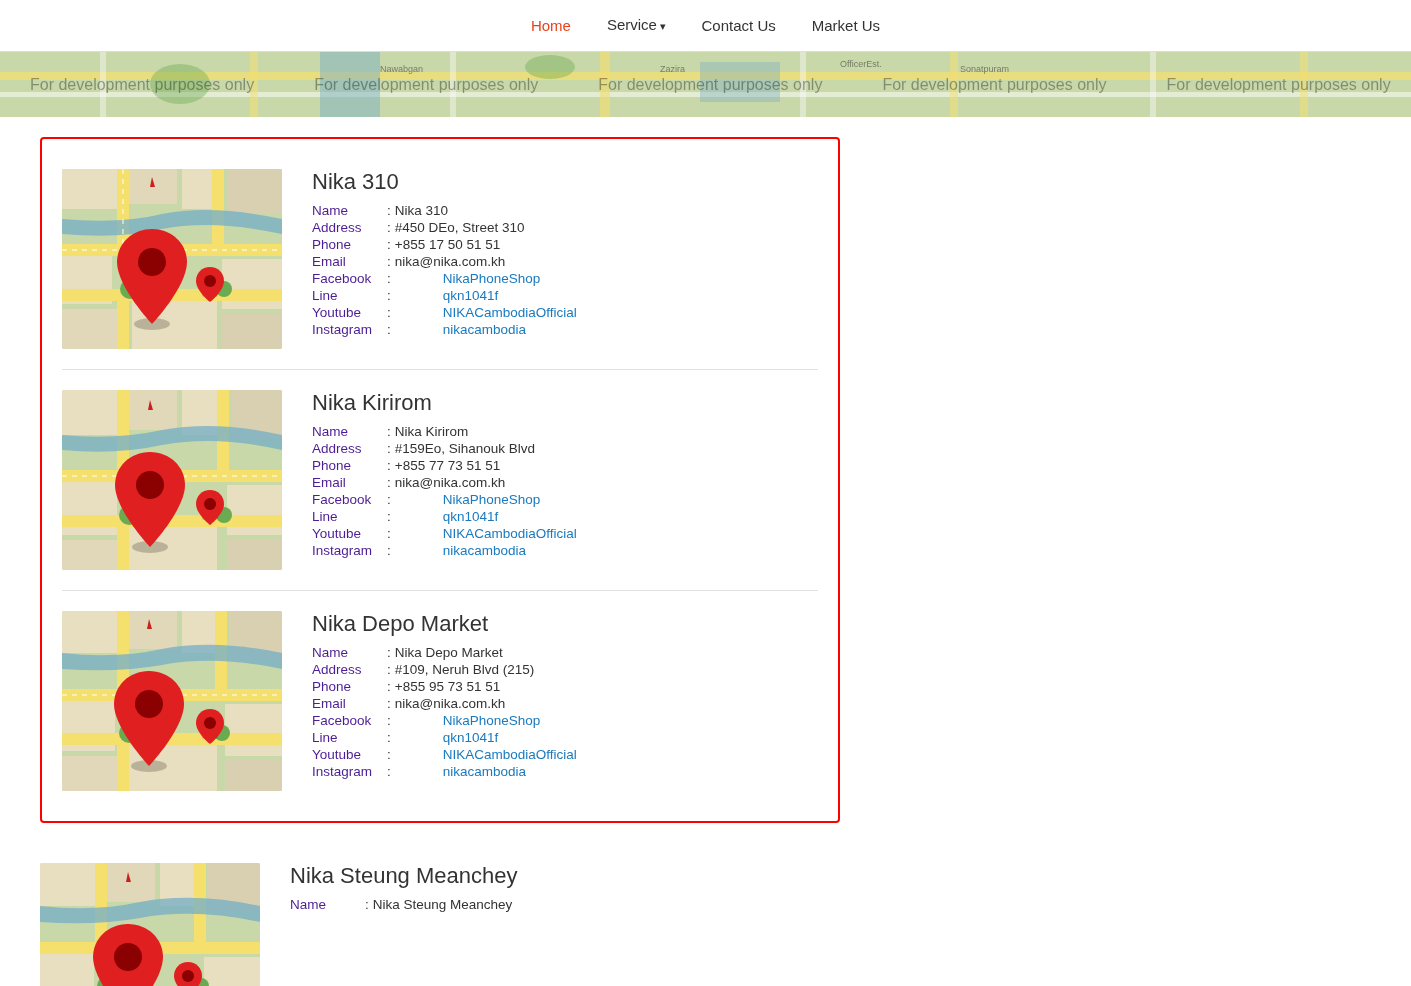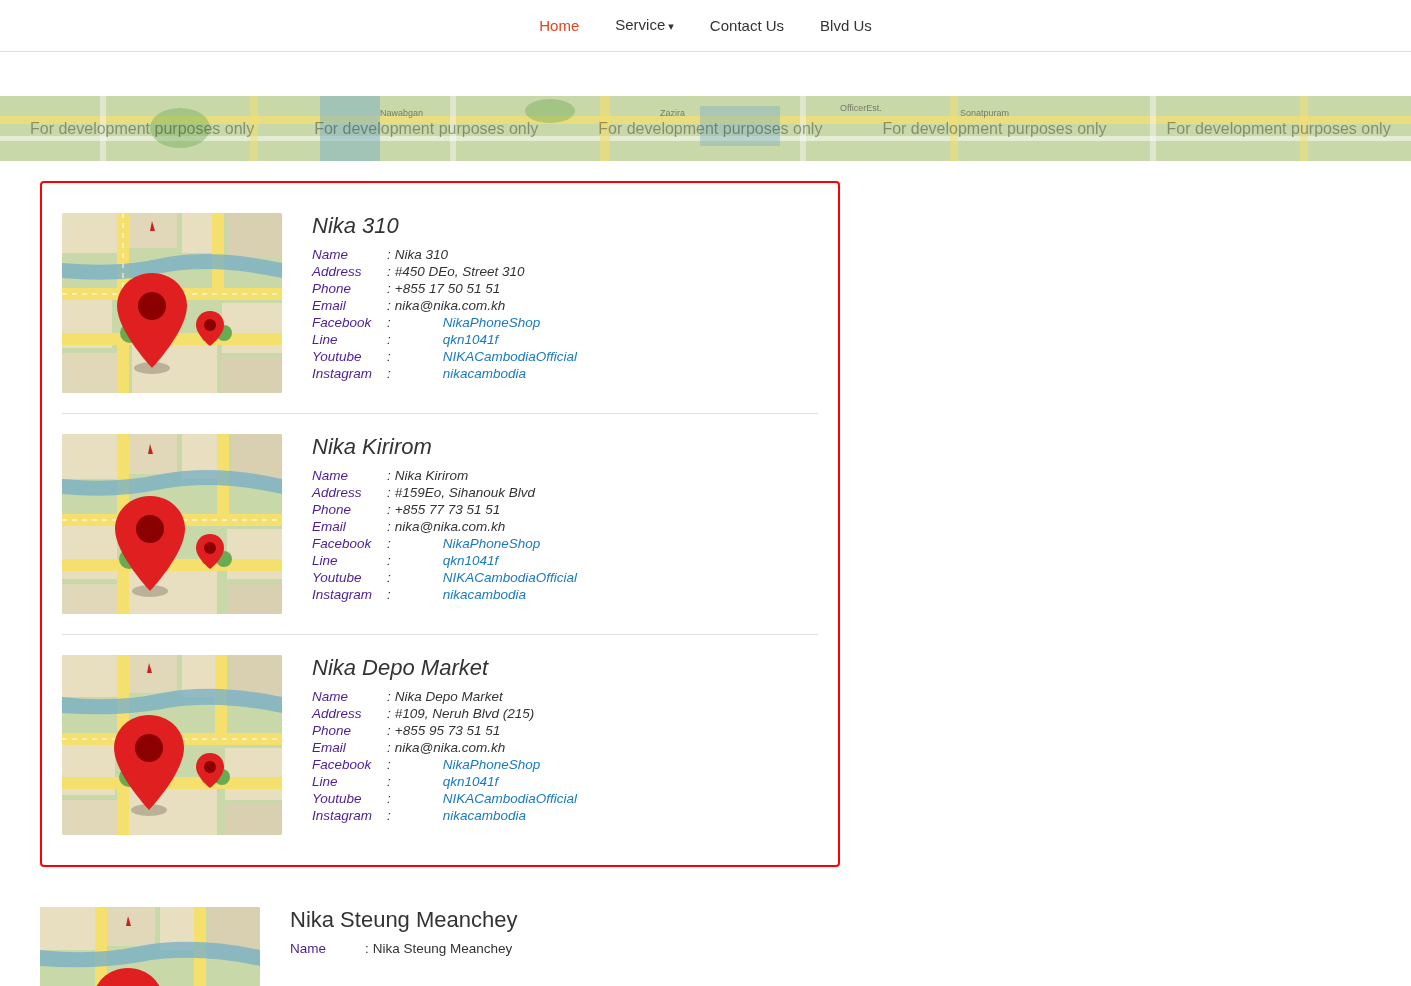--- a/index.html
+++ b/index.html
@@ -31,21 +31,20 @@
 
     
     .map-banner {
       width: 100%;
       height: 65px;
       background: linear-gradient(135deg, #8aad6e 0%, #b5c98e 20%, #d4c77a 40%, #a8c4a0 60%, #7ab0c4 80%, #6a9eb8 100%);
       position: relative;
       overflow: hidden;
       display: flex;
       align-items: center;
-      margin-top: 44px;
     }
     .map-banner-overlay {
       position: absolute;
       width: 100%;
       height: 100%;
       display: flex;
       align-items: center;
       overflow: hidden;
     }
     .dev-text {
@@ -70,21 +69,20 @@
       margin-bottom: 20px;
       width: 800px;
     }
 
     
     .location-card {
       display: flex;
       align-items: flex-start;
       padding: 20px 0;
       border-bottom: 1px solid #e0e0e0;
-      font-style: italic;
     }
     .location-card:last-child {
       border-bottom: none;
     }
 
     
     .map-thumb {
       width: 220px;
       height: 180px;
       flex-shrink: 0;
@@ -141,21 +139,21 @@
       padding: 20px 0 10px 0;
     }
   </style>
 </head>
 <body>
 
 <nav>
   <a href="#" class="active">Home</a>
   <a href="#" class="has-dropdown">Service</a>
   <a href="#">Contact Us</a>
-  <a href="#">Blvd Us</a>
+  <a href="#">Market Us</a>
 </nav>
 
 <div class="map-banner">
   <div class="map-banner-overlay">
 
     <svg width="1411" height="65" xmlns="http://www.w3.org/2000/svg" style="position:absolute;top:0;left:0;">
 
       <rect width="1411" height="65" fill="#c8d8a8"></rect>
 
       <rect x="0" y="20" width="1411" height="8" fill="#f5e06e" opacity="0.7"></rect>

